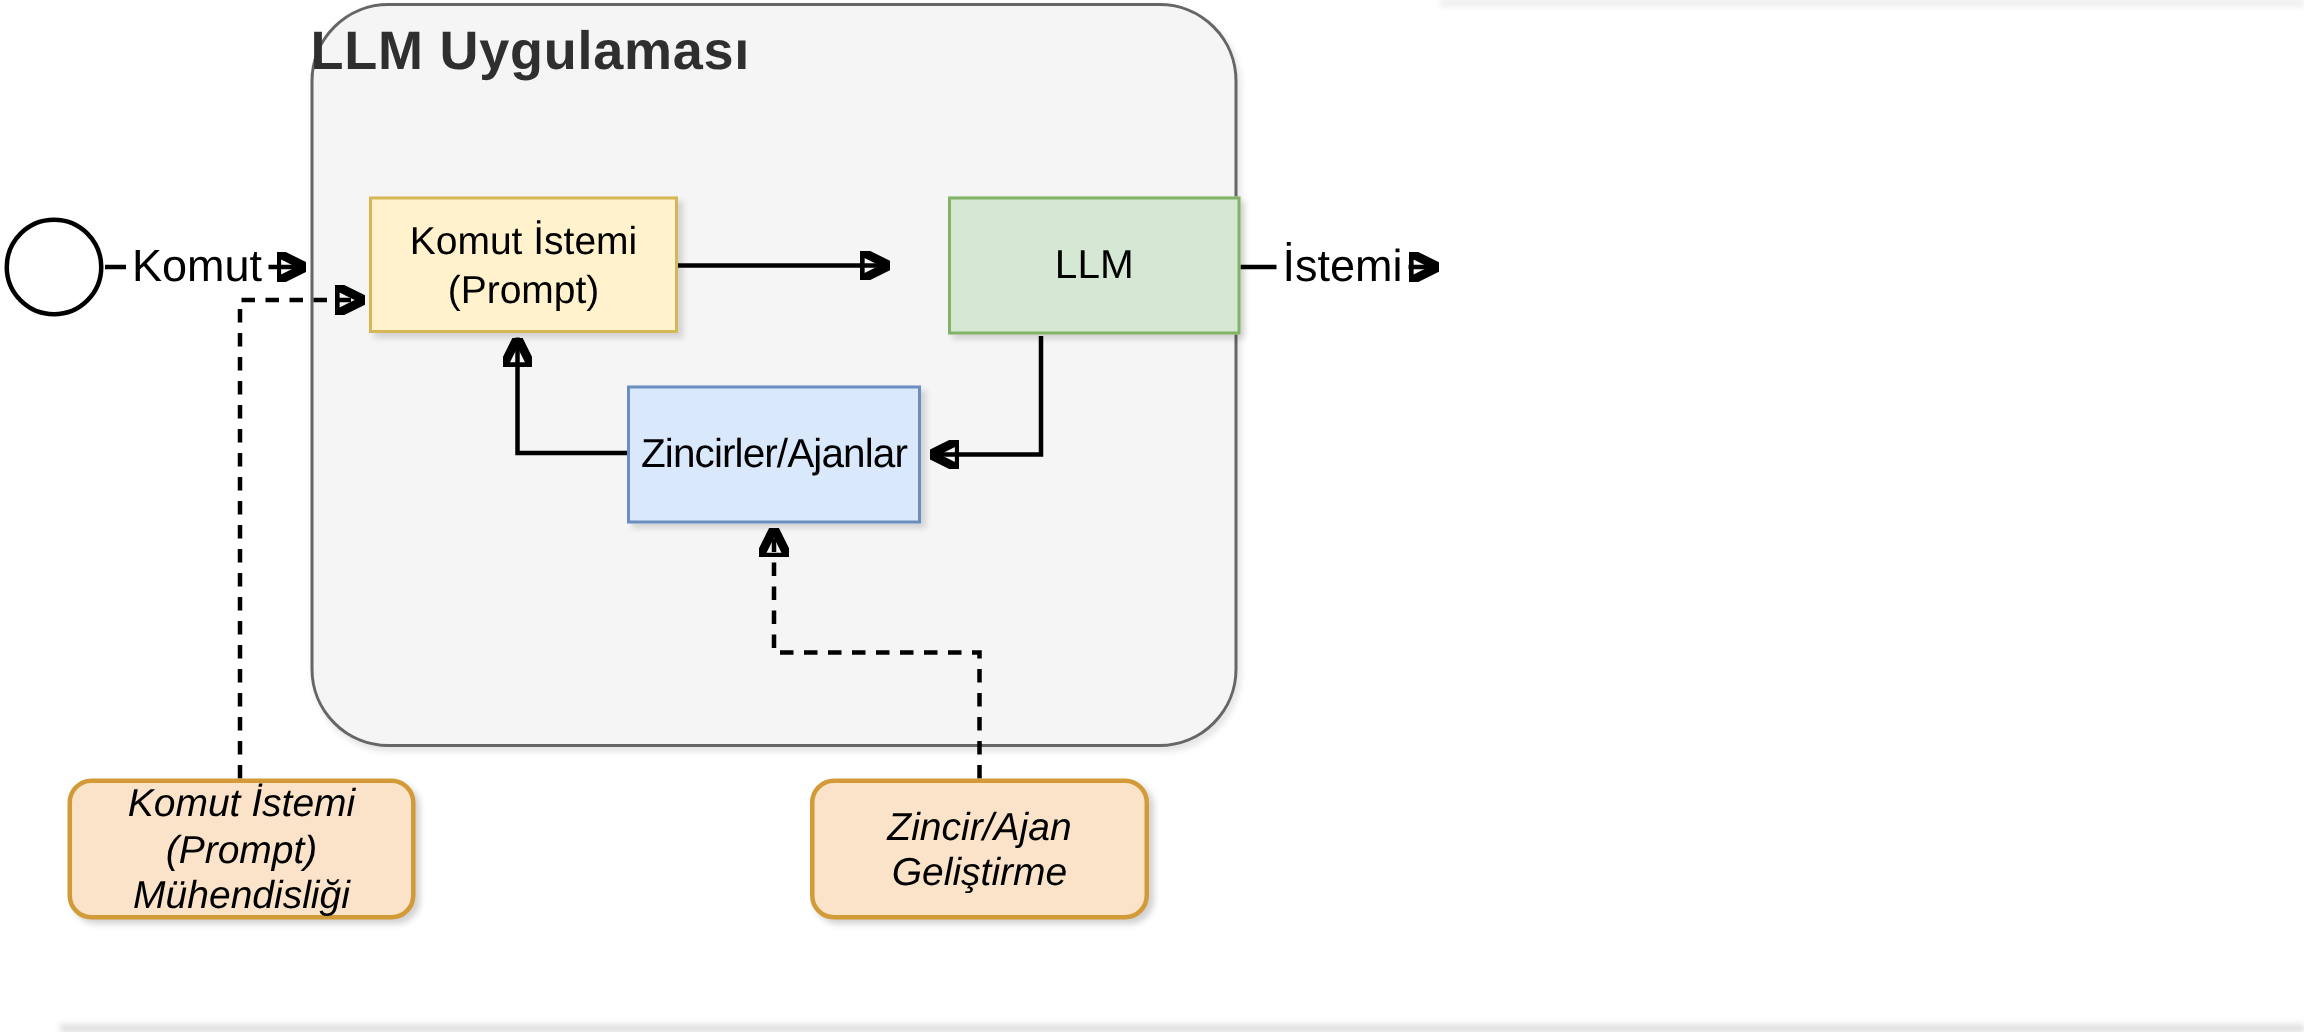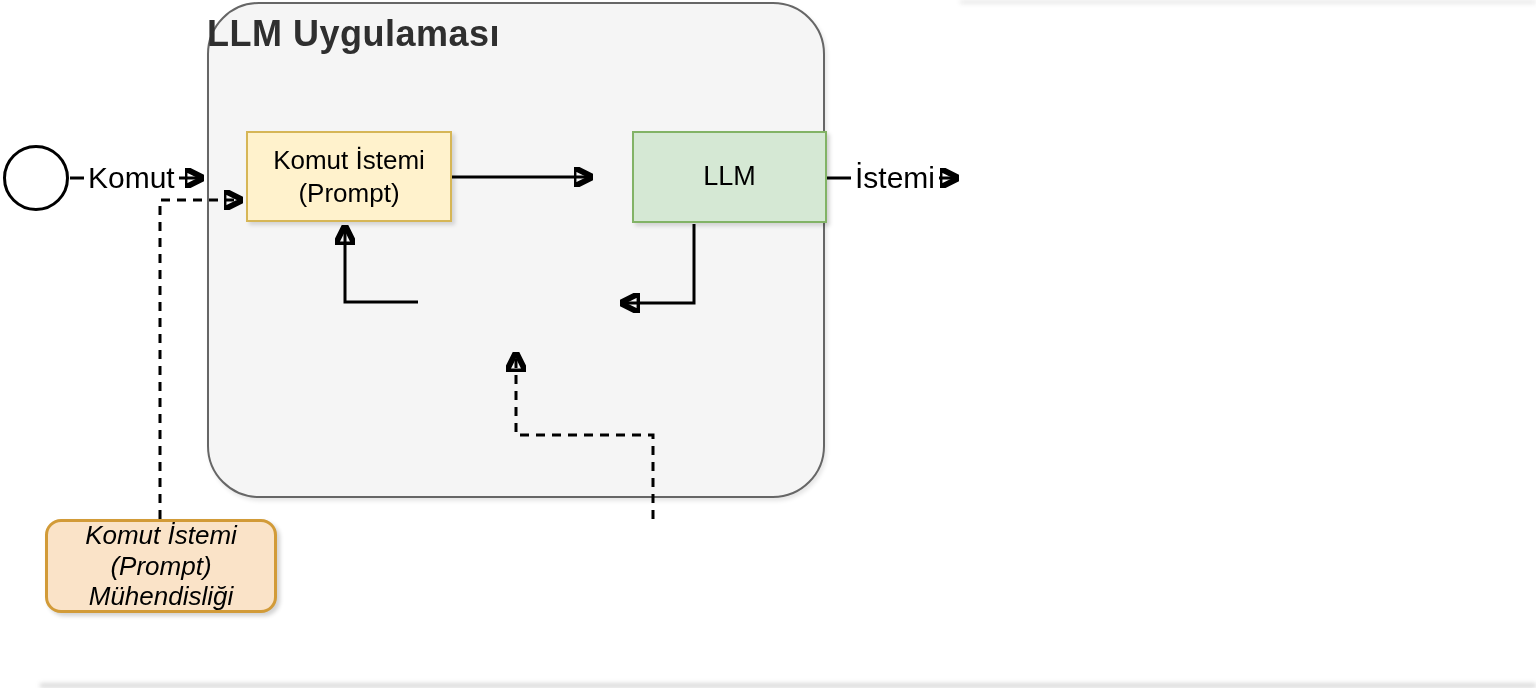--- a/index.html
+++ b/index.html
@@ -84,20 +84,23 @@
   </svg>
 
   <div class="abs start-circle"></div>
 
   <div class="abs edge-label input">Komut</div>
   <div class="abs edge-label output">İstemi</div>
 
   <div class="abs node prompt">Komut İstemi
 (Prompt)</div>
   <div class="abs node llm">LLM</div>
+  <div class="abs node chains">Zincirler/Ajanlar</div>
 
   <div class="abs note left">Komut İstemi
 (Prompt)
 Mühendisliği</div>
+  <div class="abs note right">Zincir/Ajan
+Geliştirme</div>
 
   <div class="abs artifact bottom"></div>
   <div class="abs artifact topright"></div>
 </div>
 
 </body></html>

